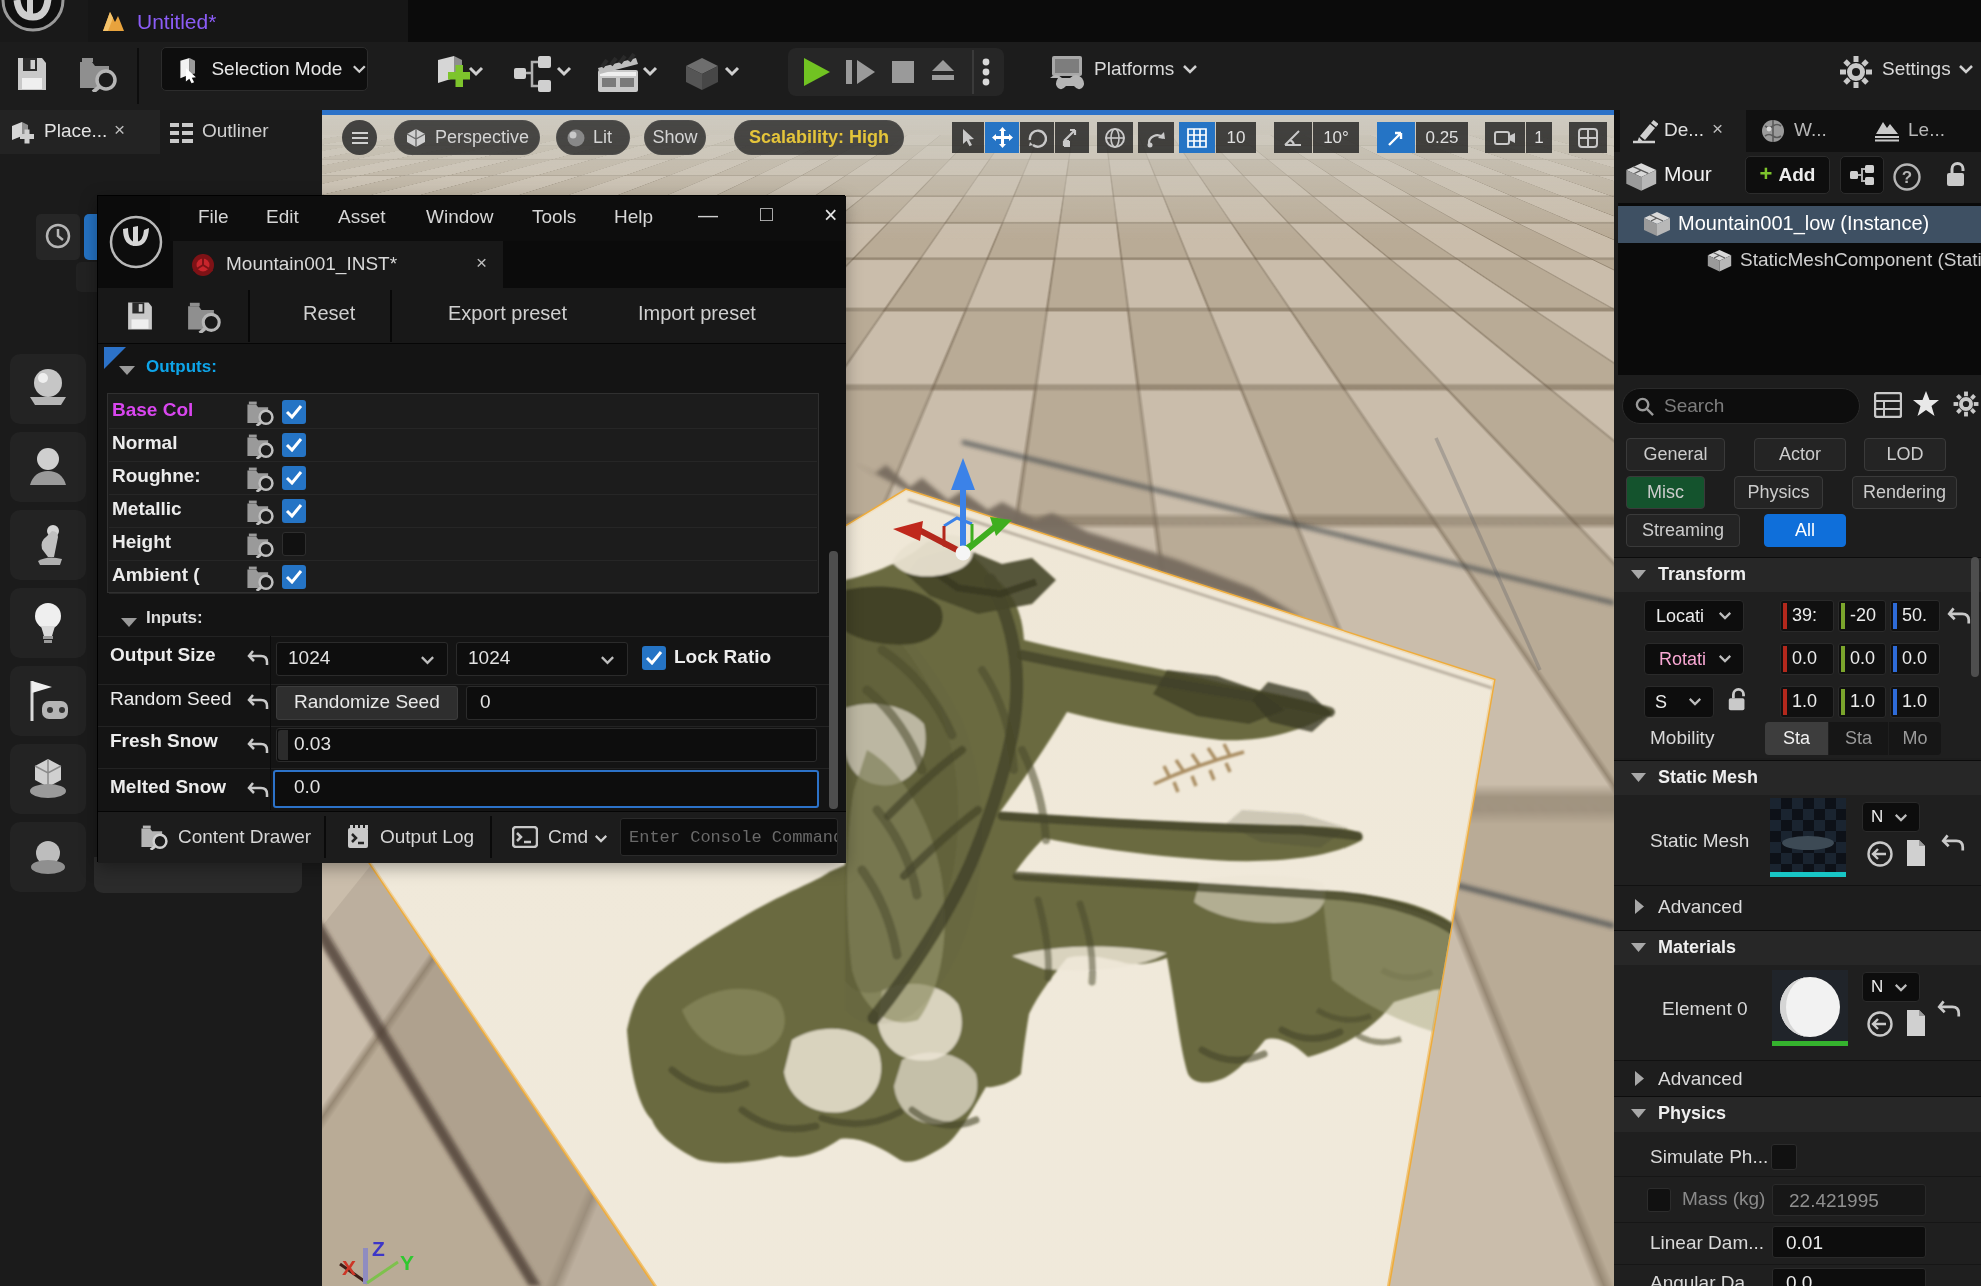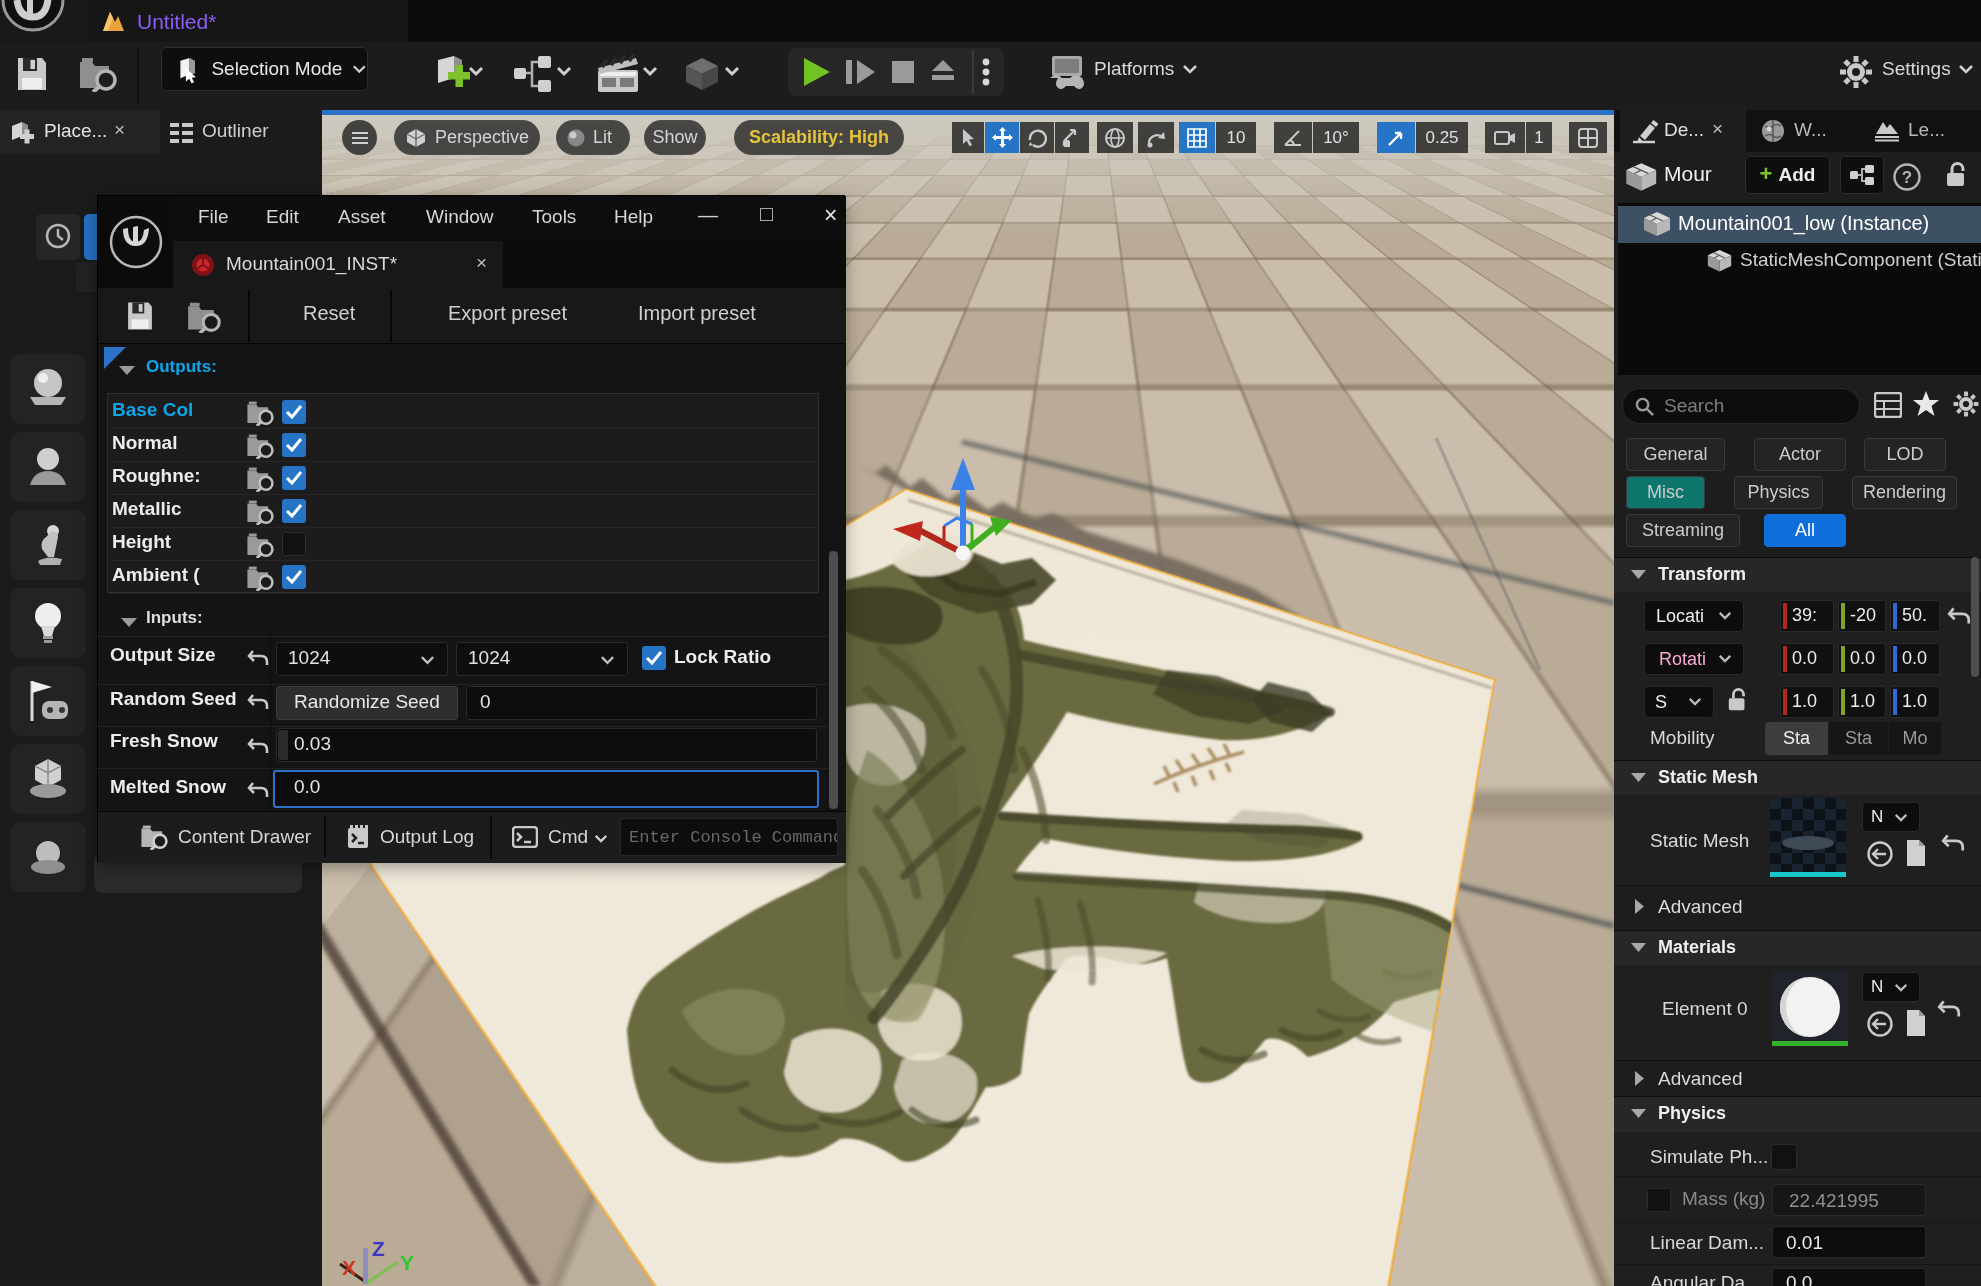--- a/index.html
+++ b/index.html
@@ -466,21 +466,21 @@
   <div class="abs" style="left:0;top:148px;width:748px;height:467px;background:#141414"></div>
   <svg class="abs" style="left:6px;top:151px" width="22" height="22">
         <path d="M0 0 H22 L0 22 Z" fill="#2c72c8"></path>
       </svg>
   <svg class="abs" style="left:20px;top:168px" width="18" height="12">
         <path d="M1 2 L9 11 L17 2 Z" fill="#9a9a9a"></path>
       </svg>
   <div class="abs" style="left:48px;top:161px;color:#0ea5e9;font-size:17px;font-weight:bold">Outputs:</div>
   <div class="abs" style="left:9px;top:197px;width:712px;height:200px;background:#1c1c1c;border:1px solid #303030"></div>
   <div class="abs" style="left:11px;top:200px;width:708px;height:33px;border-bottom:1px solid #262626"></div>
-      <div class="abs" style="left:14px;top:203px;color:#0ea5e9;font-size:19px;font-weight:bold">Base Col</div>
+      <div class="abs" style="left:14px;top:203px;color:#d946ef;font-size:19px;font-weight:bold">Base Col</div>
       <svg class="abs" style="left:148px;top:204px" width="30" height="26" viewBox="0 0 42 36">
         <path d="M2 6 h12 l3 4 h14 v22 h-29 z" fill="#9a9a9a"></path>
         <rect x="4" y="2" width="11" height="4" fill="#9a9a9a"></rect>
         <circle cx="28" cy="24" r="9" fill="#1c1c1c" stroke="#c0c0c0" stroke-width="3.5"></circle>
         <line x1="21" y1="31" x2="15" y2="36" stroke="#c0c0c0" stroke-width="4"></line>
       </svg>
       <div class="abs" style="left:184px;top:204px;width:24px;height:24px;background:#2574c5;border-radius:3px"></div>
       <svg class="abs" style="left:187px;top:208px" width="18" height="15">
         <path d="M2 8 L7 13 L16 2" fill="none" stroke="#fff" stroke-width="3"></path>
       </svg>
@@ -544,21 +544,21 @@
   <svg class="abs" style="left:22px;top:420px" width="18" height="12">
         <path d="M1 2 L9 11 L17 2 Z" fill="#9a9a9a"></path>
       </svg>
   <div class="abs" style="left:48px;top:412px;color:#dedede;font-size:17px;font-weight:bold">Inputs:</div>
   <div class="abs" style="left:0;top:440px;width:731px;height:48px;border-top:1px solid #232323"></div>
       <div class="abs" style="left:0;top:488px;width:731px;height:42px;border-top:1px solid #232323"></div>
       <div class="abs" style="left:0;top:530px;width:731px;height:42px;border-top:1px solid #232323"></div>
       <div class="abs" style="left:0;top:572px;width:731px;height:42px;border-top:1px solid #232323"></div>
       <div class="abs" style="left:172px;top:440px;width:1px;height:174px;background:#0b0b0b"></div>
       <div class="abs" style="left:12px;top:448px;color:#ececec;font-size:19px;font-weight:bold">Output Size</div>
-      <div class="abs" style="left:12px;top:492px;color:#ececec;font-size:19px;font-weight:bold">Random Seed</div>
+      <div class="abs" style="left:12px;top:492px;color:#ececec;font-size:19px;font-weight:normal">Random Seed</div>
       <div class="abs" style="left:12px;top:534px;color:#ececec;font-size:19px;font-weight:bold">Fresh Snow</div>
       <div class="abs" style="left:12px;top:580px;color:#ececec;font-size:19px;font-weight:bold">Melted Snow</div>
       <svg class="abs" style="left:148px;top:452px" width="24" height="20" viewBox="0 0 24 20">
         <path d="M7 3 L3 8 L8 13" fill="none" stroke="#c9c9c9" stroke-width="2.5"></path>
         <path d="M4 8 h11 q6 0 6 6 v3" fill="none" stroke="#c9c9c9" stroke-width="2.5"></path>
       </svg>
       <svg class="abs" style="left:148px;top:496px" width="24" height="20" viewBox="0 0 24 20">
         <path d="M7 3 L3 8 L8 13" fill="none" stroke="#c9c9c9" stroke-width="2.5"></path>
         <path d="M4 8 h11 q6 0 6 6 v3" fill="none" stroke="#c9c9c9" stroke-width="2.5"></path>
       </svg>
@@ -722,21 +722,21 @@
       </svg>
       <div class="abs row" style="left:12px;top:328px;width:99px;height:33px;background:#242424;border:1px solid #3a3a3a;border-radius:4px;justify-content:center">
         <span style="color:#cccccc;font-size:18px">General</span>
       </div>
       <div class="abs row" style="left:140px;top:328px;width:92px;height:33px;background:#242424;border:1px solid #3a3a3a;border-radius:4px;justify-content:center">
         <span style="color:#cccccc;font-size:18px">Actor</span>
       </div>
       <div class="abs row" style="left:250px;top:328px;width:82px;height:33px;background:#242424;border:1px solid #3a3a3a;border-radius:4px;justify-content:center">
         <span style="color:#cccccc;font-size:18px">LOD</span>
       </div>
-      <div class="abs row" style="left:12px;top:366px;width:79px;height:33px;background:#0f766e;border:1px solid #3a3a3a;border-radius:4px;justify-content:center">
+      <div class="abs row" style="left:12px;top:366px;width:79px;height:33px;background:#14532d;border:1px solid #3a3a3a;border-radius:4px;justify-content:center">
         <span style="color:#cccccc;font-size:18px">Misc</span>
       </div>
       <div class="abs row" style="left:120px;top:366px;width:89px;height:33px;background:#242424;border:1px solid #3a3a3a;border-radius:4px;justify-content:center">
         <span style="color:#cccccc;font-size:18px">Physics</span>
       </div>
       <div class="abs row" style="left:238px;top:366px;width:105px;height:33px;background:#242424;border:1px solid #3a3a3a;border-radius:4px;justify-content:center">
         <span style="color:#cccccc;font-size:18px">Rendering</span>
       </div>
       <div class="abs row" style="left:12px;top:404px;width:114px;height:33px;background:#242424;border:1px solid #3a3a3a;border-radius:4px;justify-content:center">
         <span style="color:#cccccc;font-size:18px">Streaming</span>

